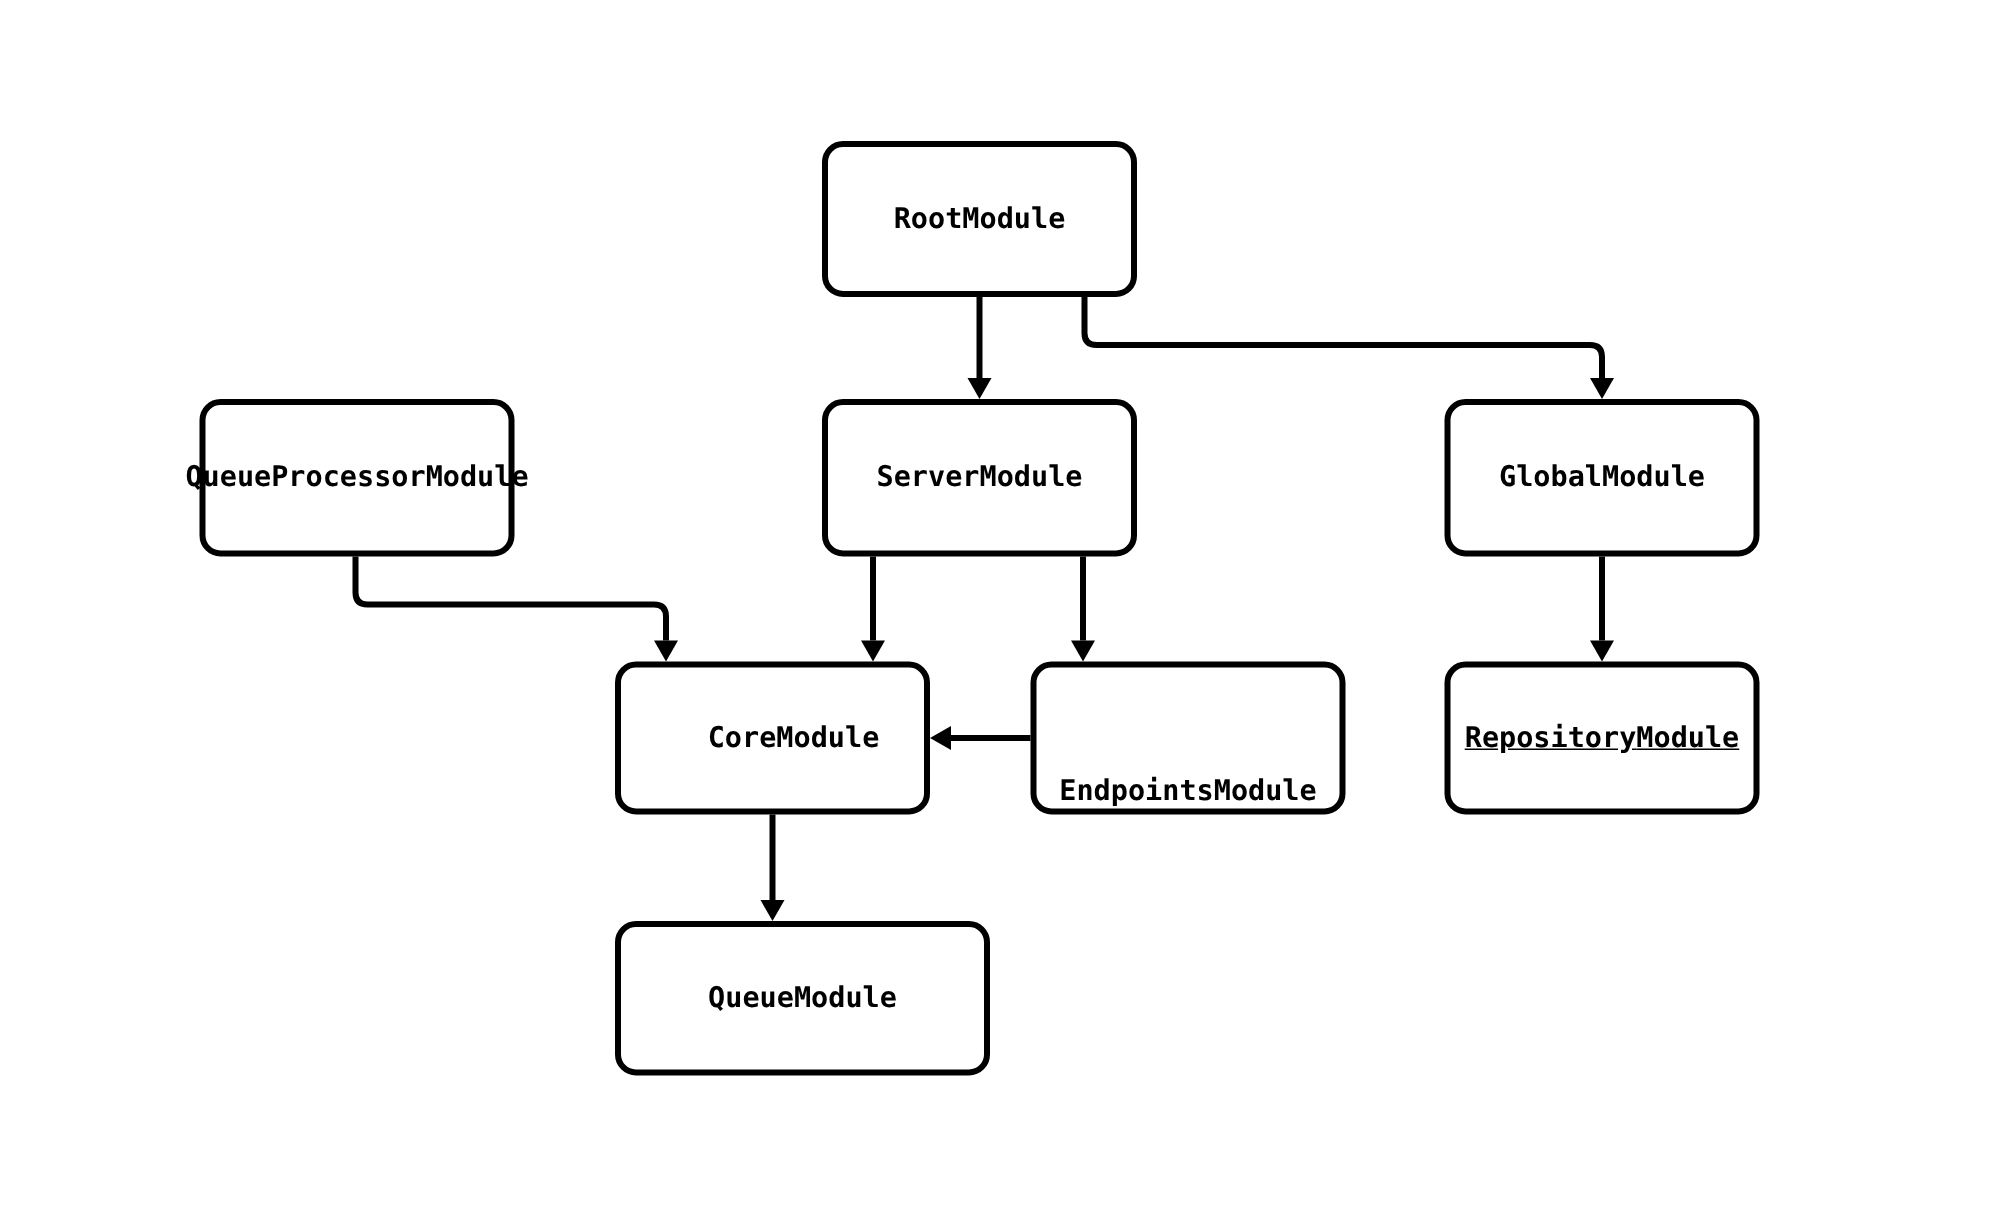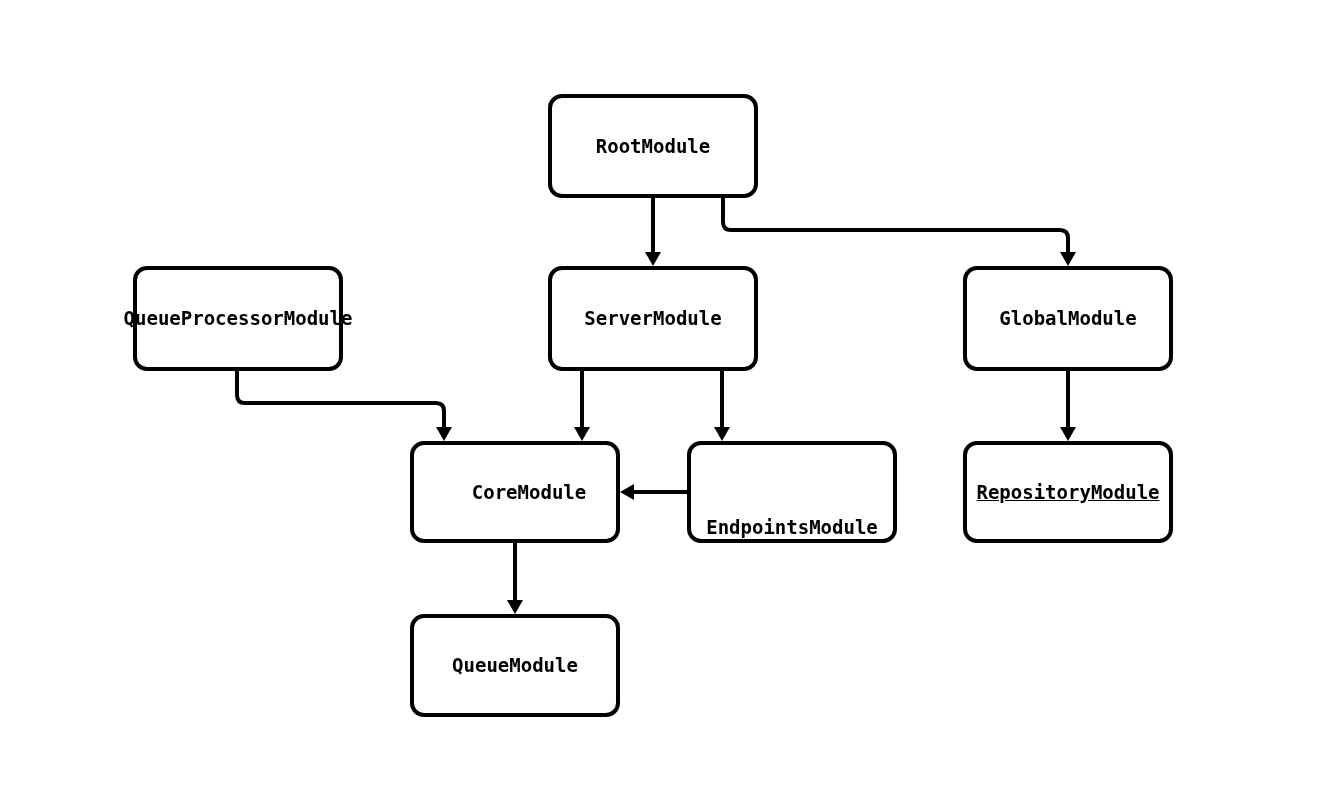--- a/index.html
+++ b/index.html
@@ -129,18 +129,18 @@
   <div class="node" style="left:687px; top:441px; width:210px; height:102px;align-items:flex-end;">
     <div class="node-label">Endpoints</div>
     <div class="node-label">Module</div>
   </div>
 
   <div class="node" style="left:963px; top:441px; width:210px; height:102px;text-decoration:underline;">
     <div class="node-label">Repository</div>
     <div class="node-label">Module</div>
   </div>
 
-  <div class="node" style="left:410px; top:614px; width:210px; height:103px;">
+  <div class="node" style="left:410px; top:614px; width:250px; height:103px;">
     <div class="node-label">Queue</div>
     <div class="node-label">Module</div>
   </div>
 
 </div>
 
 </body></html>

